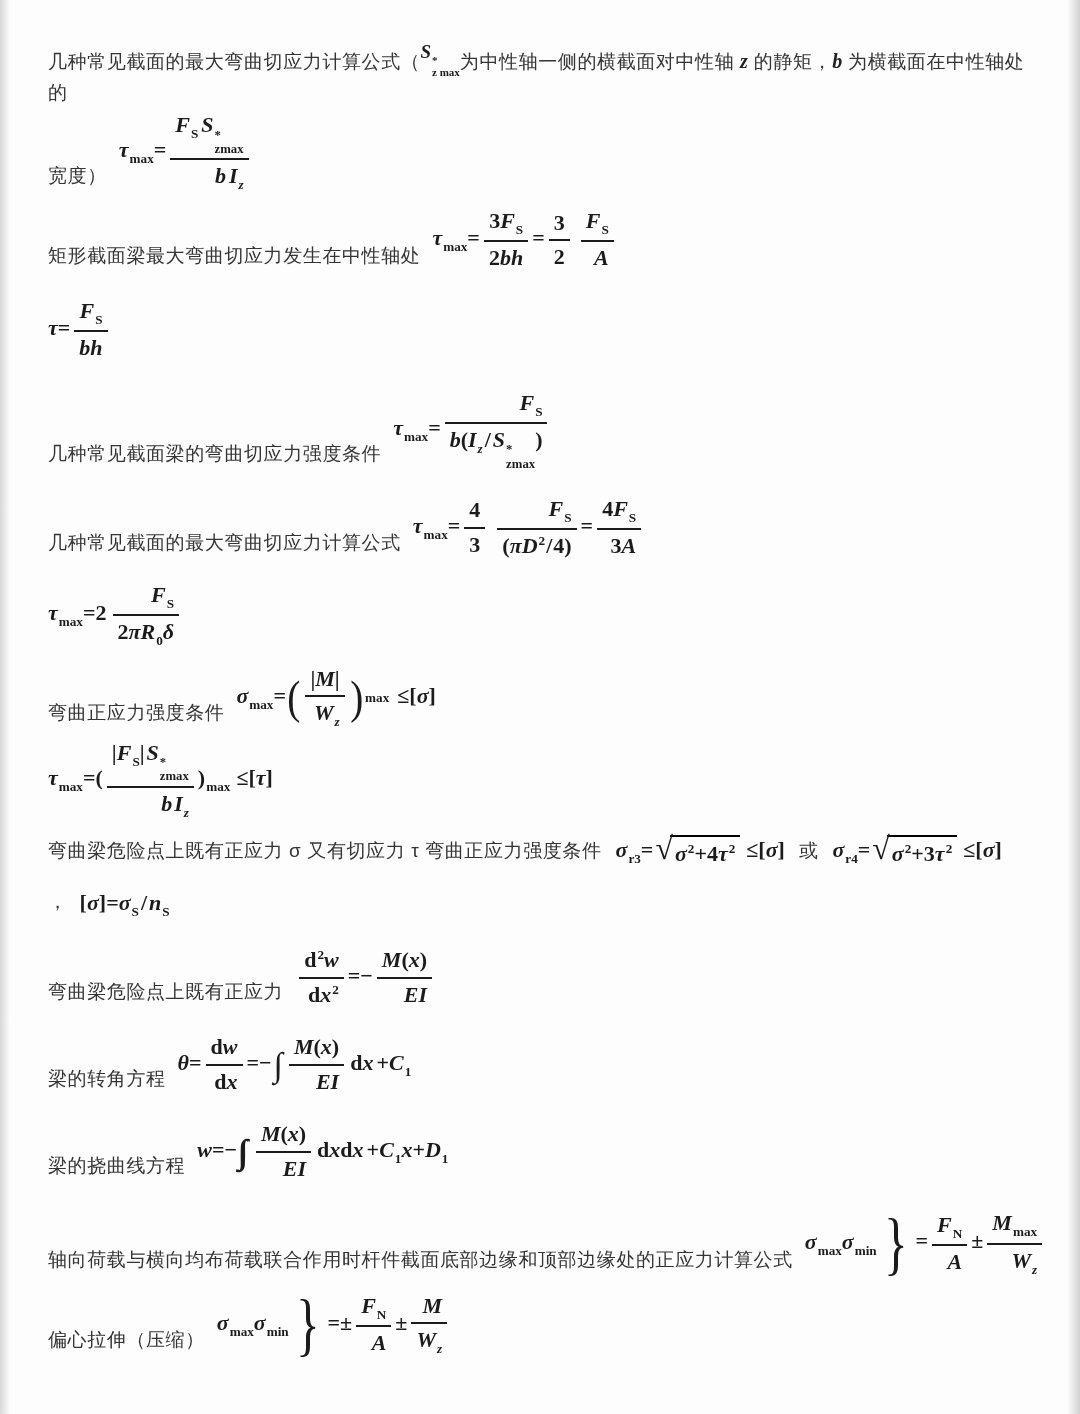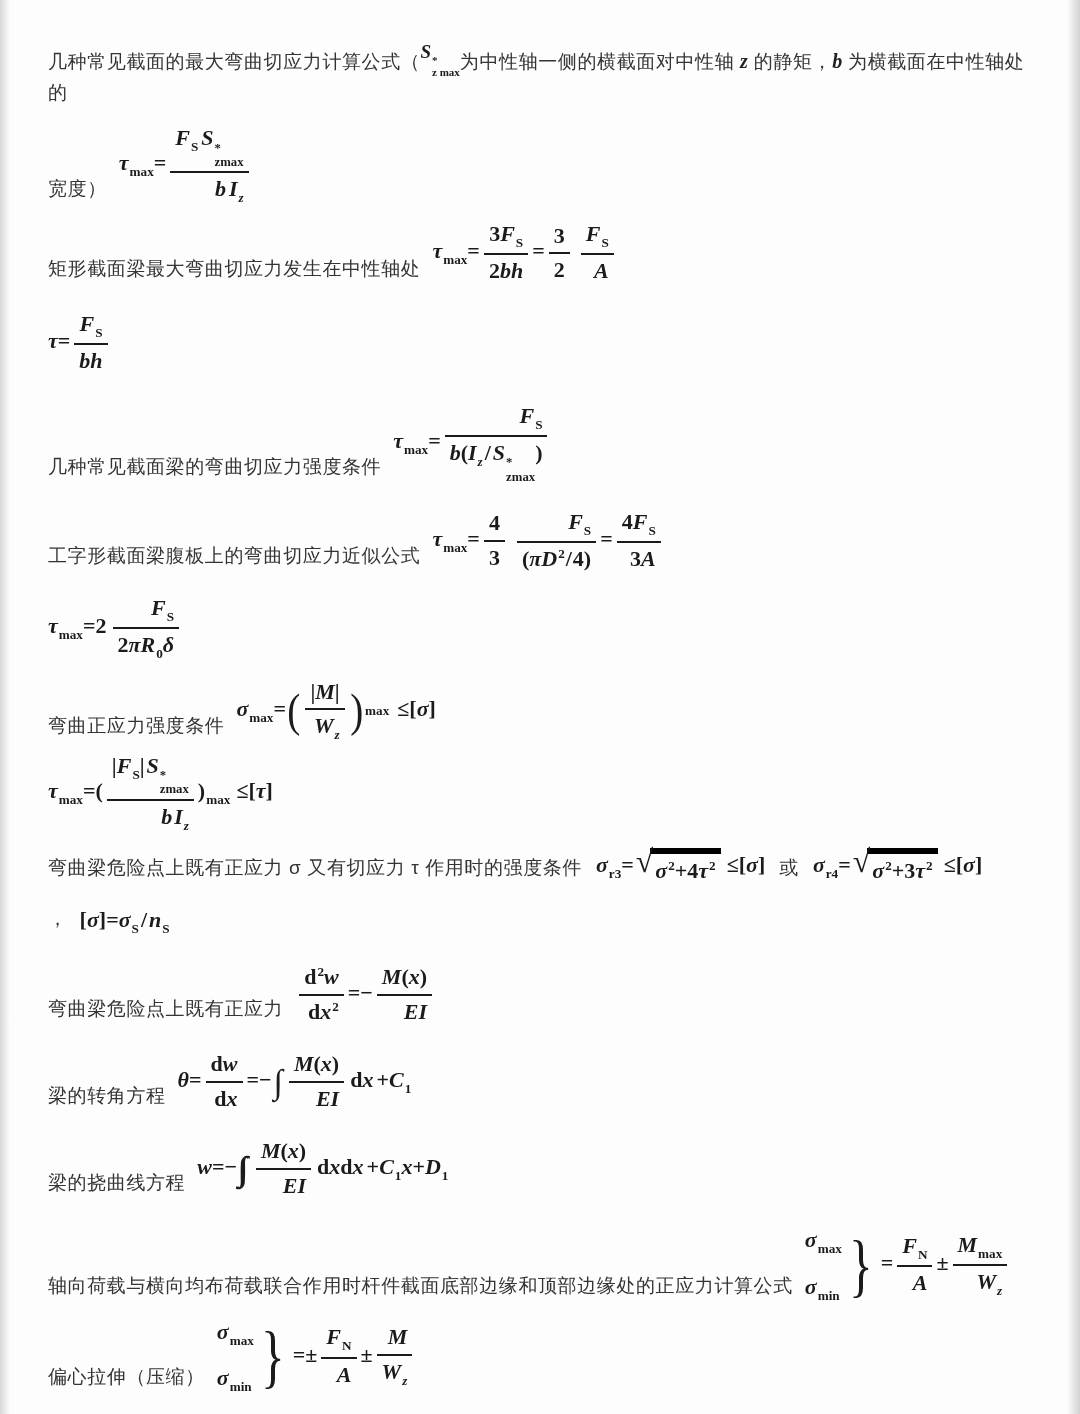--- a/index.html
+++ b/index.html
@@ -36,37 +36,37 @@
   .spc{display:inline-block;height:1px}
   .sb{font-size:60%;vertical-align:-0.45em;margin-left:1px}
   .su{font-size:60%;vertical-align:0.6em;margin-left:1px}
   .mss{white-space:nowrap}
   .sscol{display:inline-flex;flex-direction:column;align-items:flex-start;vertical-align:-0.5em;font-size:58%;line-height:1.05;margin-left:1px;row-gap:1px}
   .mfrac{display:inline-block;vertical-align:middle;text-align:right;margin:0 4px}
   .mfrac .fn{display:block;padding:0 5px 2px;border-bottom:2px solid #1b1b1b}
   .mfrac .fd{display:block;padding:2px 5px 0}
   .msqrt{display:inline-flex;align-items:stretch;vertical-align:middle;margin:0 2px}
   .msqrt .rad{font-size:1.45em;font-weight:400;line-height:1;align-self:flex-start;margin-right:-3px;transform:translateY(-2px)}
-  .msqrt .rdc{border-top:6px solid #000000;padding:3px 5px 0}
+  .msqrt .rdc{border-top:2px solid #000000;padding:3px 5px 0}
   .mpar{display:inline-flex;align-items:center;vertical-align:middle}
   .bigd{font-weight:400;font-size:210%;line-height:1;display:inline-block;transform:scaleX(.85)}
   .mstk{display:inline-flex;align-items:center;vertical-align:middle;margin-right:3px}
-  .mstk .col{display:flex;flex-direction:column;align-items:flex-start;row-gap:15px}
+  .mstk .col{display:flex;flex-direction:row;align-items:flex-start;row-gap:15px}
   .mstk .srow{display:flex}
   .mstk .brc{font-size:320%;font-weight:400;line-height:.78;margin-left:2px;transform:scaleX(.7)}
   .intg{font-size:155%;font-weight:400;vertical-align:middle;line-height:1;margin:0 2px;display:inline-block}
   .intg.dbl{letter-spacing:-0.32em;padding-right:0.32em}
 </style>
 </head>
 <body style="background: rgb(253, 253, 253);">
 
 <div class="edge l"></div>
 <div class="edge r"></div>
 <div id="doc" style="color: rgb(52, 52, 52);">
-    <div class="line para" style="margin-bottom: 17px;"><span class="cjk">几种常见截面的最大弯曲切应力计算公式（</span><span class="math" style="vertical-align: 10px; font-size: 19px;"><span class="mss"><span class="g it">S</span><span class="sscol">
+    <div class="line para" style="margin-bottom: 4px;"><span class="cjk">几种常见截面的最大弯曲切应力计算公式（</span><span class="math" style="vertical-align: 10px; font-size: 19px;"><span class="mss"><span class="g it">S</span><span class="sscol">
             <span class="ssup"><span class="g rm">*</span></span>
             <span class="ssub"><span class="g rm">z max</span></span>
           </span></span></span><span class="cjk">为中性轴一侧的横截面对中性轴 </span><span class="mt">z</span><span class="cjk"> 的静矩，</span><span class="mt">b</span><span class="cjk"> 为横截面在中性轴处的</span></div>
     <div class="line" style="margin-bottom: 14px;">
       <span class="cjk">宽度）</span>
       <span class="math"><span class="mss"><span class="g it">τ</span><span class="sb"><span class="g rm">max</span></span></span><span class="g rm">=</span><span class="mfrac"><span class="fn"><span class="mss"><span class="g it">F</span><span class="sb"><span class="g rm">S</span></span></span><span class="spc" style="width: 3px;"></span><span class="mss"><span class="g it">S</span><span class="sscol">
                 <span class="ssup"><span class="g rm">*</span></span>
                 <span class="ssub"><span class="g rm">zmax</span></span>
               </span></span></span><span class="fd"><span class="g it">b</span><span class="spc" style="width: 3px;"></span><span class="mss"><span class="g it">I</span><span class="sb"><span class="g it">z</span></span></span></span></span></span>
     </div>
@@ -78,21 +78,21 @@
       <span class="math"><span class="g it">τ</span><span class="g rm">=</span><span class="mfrac"><span class="fn"><span class="mss"><span class="g it">F</span><span class="sb"><span class="g rm">S</span></span></span></span><span class="fd"><span class="g it">bh</span></span></span></span>
     </div>
     <div class="line" style="margin-bottom: 24px;">
       <span class="cjk">几种常见截面梁的弯曲切应力强度条件</span>
       <span class="math"><span class="mss"><span class="g it">τ</span><span class="sb"><span class="g rm">max</span></span></span><span class="g rm">=</span><span class="mfrac"><span class="fn"><span class="mss"><span class="g it">F</span><span class="sb"><span class="g rm">S</span></span></span></span><span class="fd"><span class="g it">b</span><span class="g rm">(</span><span class="mss"><span class="g it">I</span><span class="sb"><span class="g it">z</span></span></span><span class="spc" style="width: 2px;"></span><span class="g rm">/</span><span class="spc" style="width: 2px;"></span><span class="mss"><span class="g it">S</span><span class="sscol">
                 <span class="ssup"><span class="g rm">*</span></span>
                 <span class="ssub"><span class="g rm">zmax</span></span>
               </span></span><span class="g rm">)</span></span></span></span>
     </div>
     <div class="line" style="margin-bottom: 20px;">
-      <span class="cjk">工字形截面梁腹板上的弯曲切应力近似公式</span>
+      <span class="cjk">几种常见截面的最大弯曲切应力计算公式</span>
       <span class="math"><span class="mss"><span class="g it">τ</span><span class="sb"><span class="g rm">max</span></span></span><span class="g rm">=</span><span class="mfrac"><span class="fn"><span class="g rm">4</span></span><span class="fd"><span class="g rm">3</span></span></span><span class="spc" style="width: 4px;"></span><span class="mfrac"><span class="fn"><span class="mss"><span class="g it">F</span><span class="sb"><span class="g rm">S</span></span></span></span><span class="fd"><span class="g rm">(</span><span class="g it">π</span><span class="mss"><span class="g it">D</span><span class="su"><span class="g rm">2</span></span></span><span class="spc" style="width: 1px;"></span><span class="g rm">/</span><span class="spc" style="width: 1px;"></span><span class="g rm">4)</span></span></span><span class="g rm">=</span><span class="mfrac"><span class="fn"><span class="g rm">4</span><span class="mss"><span class="g it">F</span><span class="sb"><span class="g rm">S</span></span></span></span><span class="fd"><span class="g rm">3</span><span class="g it">A</span></span></span></span>
     </div>
     <div class="line" style="margin-bottom: 16px;">
       <span class="math"><span class="mss"><span class="g it">τ</span><span class="sb"><span class="g rm">max</span></span></span><span class="g rm">=</span><span class="g rm">2</span><span class="spc" style="width: 2px;"></span><span class="mfrac"><span class="fn"><span class="mss"><span class="g it">F</span><span class="sb"><span class="g rm">S</span></span></span></span><span class="fd"><span class="g rm">2</span><span class="g it">π</span><span class="mss"><span class="g it">R</span><span class="sb"><span class="g rm">0</span></span></span><span class="g it">δ</span></span></span></span>
     </div>
     <div class="line" style="margin-bottom: 8px;">
       <span class="cjk">弯曲正应力强度条件</span>
       <span class="math"><span class="mss"><span class="g it">σ</span><span class="sb"><span class="g rm">max</span></span></span><span class="g rm">=</span><span class="mpar">
           <span class="bigd">(</span>
           <span class="mfrac">
@@ -103,21 +103,21 @@
           <span class="sb"><span class="g rm">max</span></span>
         </span><span class="spc" style="width: 8px;"></span><span class="g rm">≤[</span><span class="g it">σ</span><span class="g rm">]</span></span>
     </div>
     <div class="line" style="margin-bottom: 14px;">
       <span class="math"><span class="mss"><span class="g it">τ</span><span class="sb"><span class="g rm">max</span></span></span><span class="g rm">=</span><span class="g rm">(</span><span class="mfrac"><span class="fn"><span class="g rm">|</span><span class="mss"><span class="g it">F</span><span class="sb"><span class="g rm">S</span></span></span><span class="g rm">|</span><span class="spc" style="width: 2px;"></span><span class="mss"><span class="g it">S</span><span class="sscol">
                 <span class="ssup"><span class="g rm">*</span></span>
                 <span class="ssub"><span class="g rm">zmax</span></span>
               </span></span></span><span class="fd"><span class="g it">b</span><span class="spc" style="width: 2px;"></span><span class="mss"><span class="g it">I</span><span class="sb"><span class="g it">z</span></span></span></span></span><span class="mss"><span class="g rm">)</span><span class="sb"><span class="g rm">max</span></span></span><span class="spc" style="width: 6px;"></span><span class="g rm">≤[</span><span class="g it">τ</span><span class="g rm">]</span></span>
     </div>
     <div class="line" style="margin-bottom: 20px; column-gap: 14px;">
-      <span class="cjk">弯曲梁危险点上既有正应力 σ 又有切应力 τ 作用时的强度条件</span>
+      <span class="cjk">弯曲梁危险点上既有正应力 σ 又有切应力 τ 弯曲正应力强度条件</span>
       <span class="math"><span class="mss"><span class="g it">σ</span><span class="sb"><span class="g rm">r3</span></span></span><span class="g rm">=</span><span class="msqrt">
           <span class="rad">√</span>
           <span class="rdc"><span class="mss"><span class="g it">σ</span><span class="su"><span class="g rm">2</span></span></span><span class="g rm">+4</span><span class="mss"><span class="g it">τ</span><span class="su"><span class="g rm">2</span></span></span></span>
         </span><span class="spc" style="width: 4px;"></span><span class="g rm">≤[</span><span class="g it">σ</span><span class="g rm">]</span></span>
       <span class="cjk">或</span>
       <span class="math"><span class="mss"><span class="g it">σ</span><span class="sb"><span class="g rm">r4</span></span></span><span class="g rm">=</span><span class="msqrt">
           <span class="rad">√</span>
           <span class="rdc"><span class="mss"><span class="g it">σ</span><span class="su"><span class="g rm">2</span></span></span><span class="g rm">+3</span><span class="mss"><span class="g it">τ</span><span class="su"><span class="g rm">2</span></span></span></span>
         </span><span class="spc" style="width: 4px;"></span><span class="g rm">≤[</span><span class="g it">σ</span><span class="g rm">]</span></span>
     </div>

